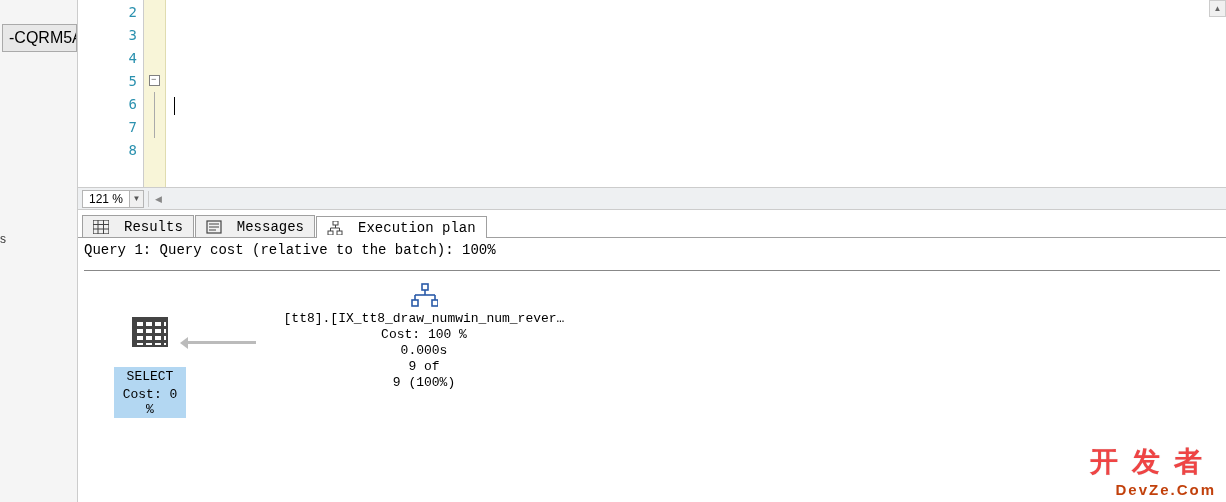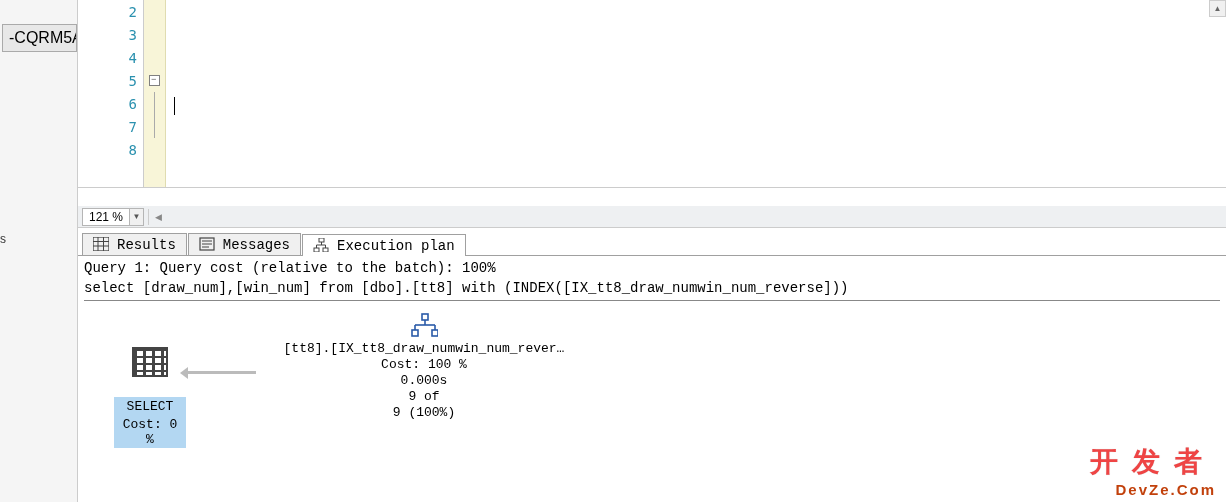--- a/index.html
+++ b/index.html
@@ -115,21 +115,20 @@
       vertical-align: middle;
     }
     .zoom-bar {
       height: 22px;
       display: flex;
       align-items: center;
       background: #eef0f2;
       border-bottom: 1px solid #ccc;
       padding-left: 4px;
       font-size: 12px;
-      margin-top: 18px;
     }
     .zoom-bar .zoom-val {
       padding: 1px 6px;
       border: 1px solid #b5b5b5;
       background: #fff;
     }
     .zoom-bar .dd {
       width: 14px; height: 18px;
       border: 1px solid #b5b5b5;
       border-left: none;
@@ -149,21 +148,22 @@
       height: 28px;
       display: flex;
       align-items: flex-end;
       border-bottom: 1px solid #a0a0a0;
       padding-left: 4px;
       font-family: "Courier New", monospace;
       font-size: 14px;
     }
     .tab-strip .tab {
       display: flex;
-      gap: 8px;
+      align-items: center;
+      gap: 15px;
       padding: 3px 10px 2px;
       border: 1px solid #a0a0a0;
       border-bottom: none;
       background: #f0f0f0;
       margin-right: 1px;
       cursor: pointer;
     }
     .tab-strip .tab.active {
       background: #fff;
       position: relative;
@@ -171,21 +171,21 @@
     }
     .tab-strip .tab .ticon {
       width: 16px; height: 14px;
       display: inline-block;
     }
     .plan-area {
       font-family: "Courier New", monospace;
       font-size: 14px;
       padding: 4px 6px 0;
     }
-    .plan-area .hdr1 { margin-bottom: 4px; }
+    .plan-area .hdr1 { margin-bottom: 12px; }
     .plan-area .hdr2 {
       padding-bottom: 2px;
     }
     .plan-divider {
       border-bottom: 1px solid #888;
       margin: 2px 0 10px;
     }
     .plan-nodes {
       position: relative;
       height: 160px;
@@ -359,21 +359,20 @@
             <line x1="3.5" y1="7" x2="3.5" y2="10" stroke="#444"></line>
             <line x1="12.5" y1="7" x2="12.5" y2="10" stroke="#444"></line>
           </svg>
       </span>
       <span>Execution plan</span>
     </div>
   </div>
 
   <div class="plan-area">
     <div class="hdr1">Query 1: Query cost (relative to the batch): 100%</div>
-    <div class="hdr2">select [draw_num],[win_num] from [dbo].[tt8] with (INDEX([IX_tt8_draw_numwin_num_reverse]))</div>
     <div class="plan-divider"></div>
 
     <div class="plan-nodes">
       <div class="connector"></div>
 
       <div class="node select-node">
         <span class="icon"></span>
         <span class="label">SELECT</span>
         <span class="cost">Cost: 0 %</span>
       </div>

